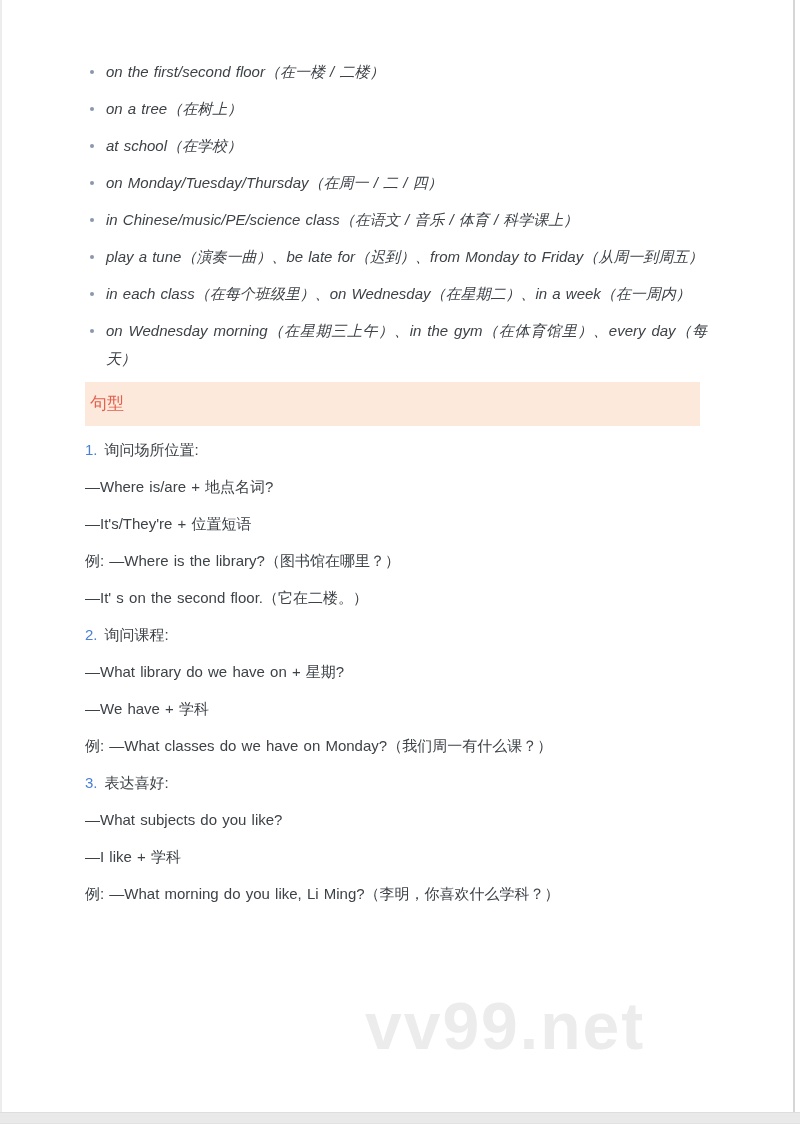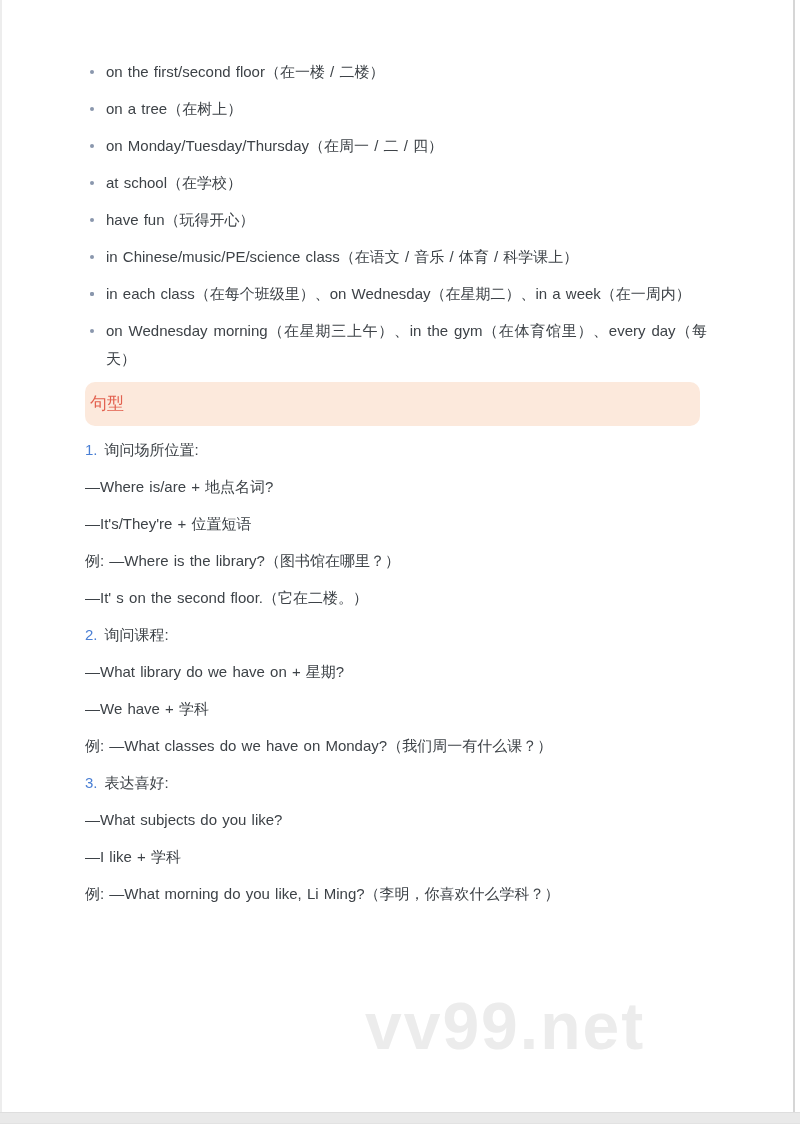--- a/index.html
+++ b/index.html
@@ -19,38 +19,39 @@
     font-size: 15px;
     word-spacing: 1px;
   }
   ul.phrase-list { list-style: none; margin: 0; padding: 0; }
   ul.phrase-list li {
     position: relative;
     padding-left: 21px;
     line-height: 28px;
     margin-bottom: 9px;
     text-align: justify;
+    font-style: italic;
   }
   .dot {
     position: absolute;
     left: 5px; top: 12px;
     width: 4px; height: 4px;
     border-radius: 50%;
     background: #8a97ad;
   }
   .band {
     margin: 6px 0 10px 0;
     width: 610px;
     height: 44px;
     line-height: 44px;
     background: #fce9dc;
     color: #e2604e;
     font-size: 17px;
     padding-left: 5px;
-    border-radius: 10px;
+    border-radius: 0;
   }
   p.pat-head, p.pat-line {
     margin: 0 0 9px 0;
     line-height: 28px;
     text-align: justify;
   }
   p.pat-head .num { color: #4a7fd4; margin-right: 7px; }
   p.pat-head .t { font-weight: normal; }
   .watermark {
     position: absolute;
@@ -82,25 +83,24 @@
 </head>
 <body>
 
 <div class="page">
 
   <div class="content">
 
     <ul class="phrase-list">
       <li><span class="dot"></span><span>on the first/second floor（在一楼 / 二楼）</span></li>
       <li><span class="dot"></span><span>on a tree（在树上）</span></li>
+      <li><span class="dot"></span><span>at school（在学校）</span></li>
       <li><span class="dot"></span><span>on Monday/Tuesday/Thursday（在周一 / 二 / 四）</span></li>
-      <li><span class="dot"></span><span>at school（在学校）</span></li>
-      <li><span class="dot"></span><span>have fun（玩得开心）</span></li>
       <li><span class="dot"></span><span>in Chinese/music/PE/science class（在语文 / 音乐 / 体育 / 科学课上）</span></li>
-      <li><span class="dot"></span></li>
+      <li><span class="dot"></span><span>play a tune（演奏一曲）、be late for（迟到）、from Monday to Friday（从周一到周五）</span></li>
       <li><span class="dot"></span><span>in each class（在每个班级里）、on Wednesday（在星期二）、in a week（在一周内）</span></li>
       <li><span class="dot"></span><span>on Wednesday morning（在星期三上午）、in the gym（在体育馆里）、every day（每天）</span></li>
     </ul>
 
     <div class="band">
       <span>句型</span>
     </div>
 
     <p class="pat-head"><span class="num">1.</span><span class="t">询问场所位置:</span></p>
     <p class="pat-line">—Where is/are + 地点名词?</p>

